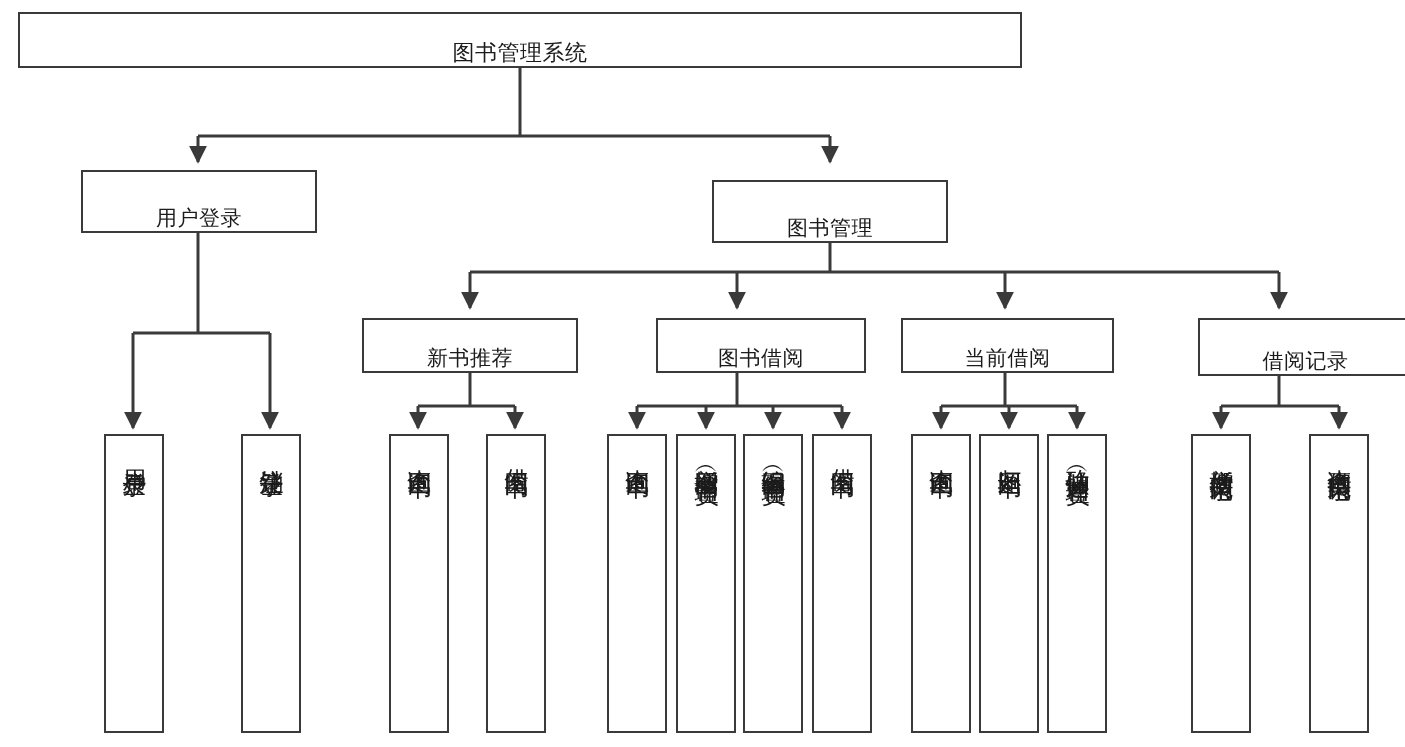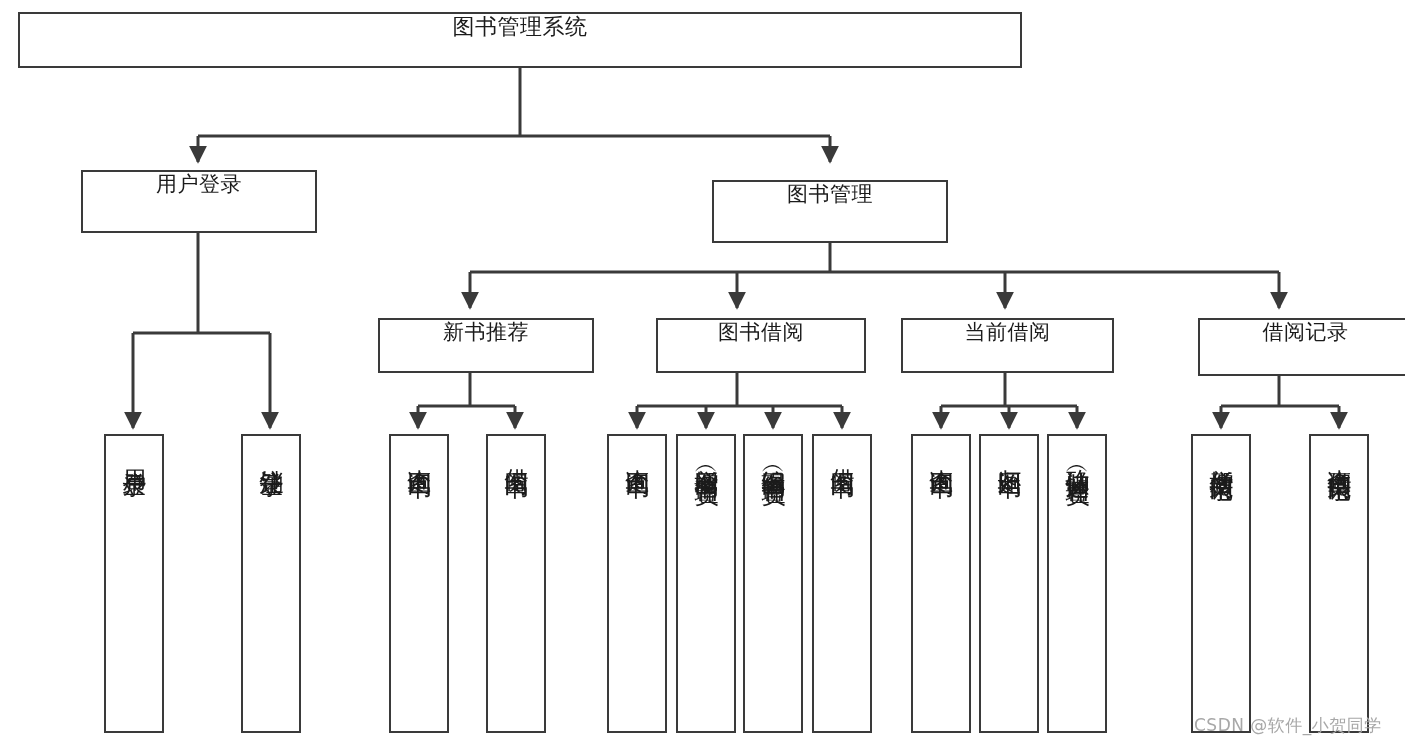--- a/index.html
+++ b/index.html
@@ -24,21 +24,21 @@
     width: 1405px;
     height: 747px;
     pointer-events: none;
   }
   .node {
     position: absolute;
     box-sizing: border-box;
     background: #ffffff;
     border: 2px solid #3a3a3a;
     display: flex;
-    align-items: flex-start;
+    align-items: flex-end;
     justify-content: center;
     color: #1b1b1b;
   }
   .node .lbl {
     display: block;
     text-align: center;
     line-height: 1.18;
     white-space: nowrap;
   }
   .node.horiz .lbl {
@@ -127,21 +127,21 @@
     <span class="lbl">图书管理系统</span>
   </div>
 
   <div class="node horiz" style="left:81px; top:170px; width:236px; height:63px;">
     <span class="lbl">用户登录</span>
   </div>
   <div class="node horiz" style="left:712px; top:180px; width:236px; height:63px;">
     <span class="lbl">图书管理</span>
   </div>
 
-  <div class="node horiz" style="left:378px; top:318px; width:216px; height:55px;">
+  <div class="node horiz" style="left:362px; top:318px; width:216px; height:55px;">
     <span class="lbl">新书推荐</span>
   </div>
   <div class="node horiz" style="left:656px; top:318px; width:210px; height:55px;">
     <span class="lbl">图书借阅</span>
   </div>
   <div class="node horiz" style="left:901px; top:318px; width:213px; height:55px;">
     <span class="lbl">当前借阅</span>
   </div>
   <div class="node horiz" style="left:1172px; top:318px; width:215px; height:58px;margin-left:26px;">
     <span class="lbl">借阅记录</span>
@@ -184,15 +184,14 @@
     <span class="lbl">确认归还（管理员）</span>
   </div>
 
   <div class="node vert" style="left:1191px; top:434px; width:60px; height:299px;">
     <span class="lbl">新增借阅记录</span>
   </div>
   <div class="node vert" style="left:1309px; top:434px; width:60px; height:299px;">
     <span class="lbl">查询借阅记录</span>
   </div>
 
-  <div class="watermark" style="left:1194px; top:714px;">CSDN @软件_小贺同学</div>
 
 </div>
 
 </body></html>

